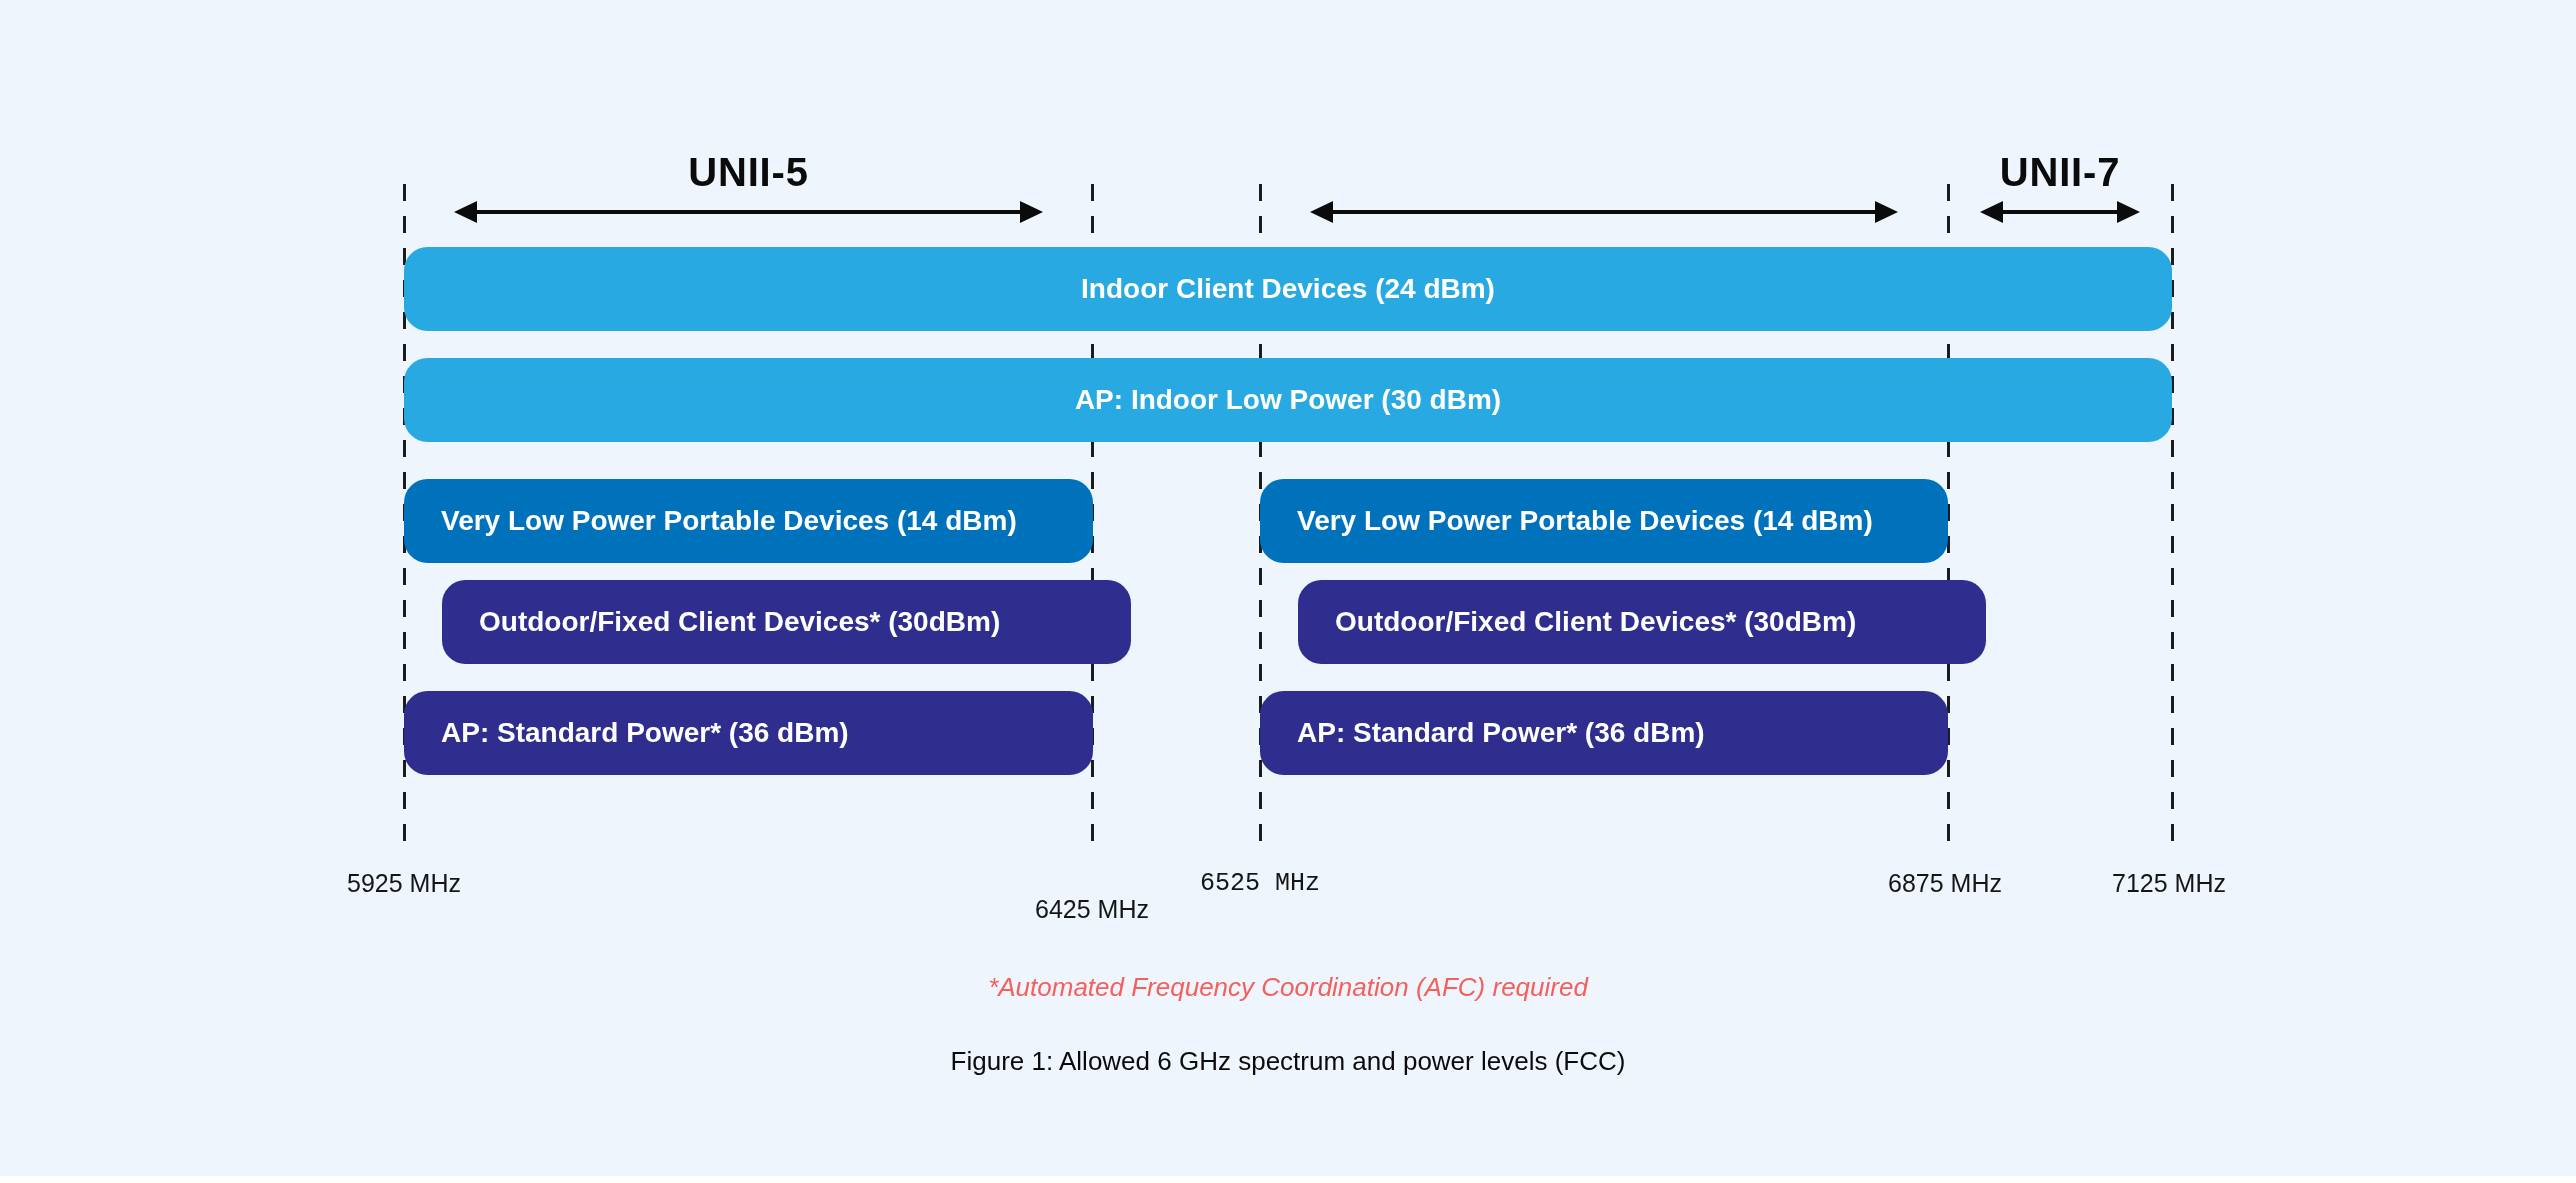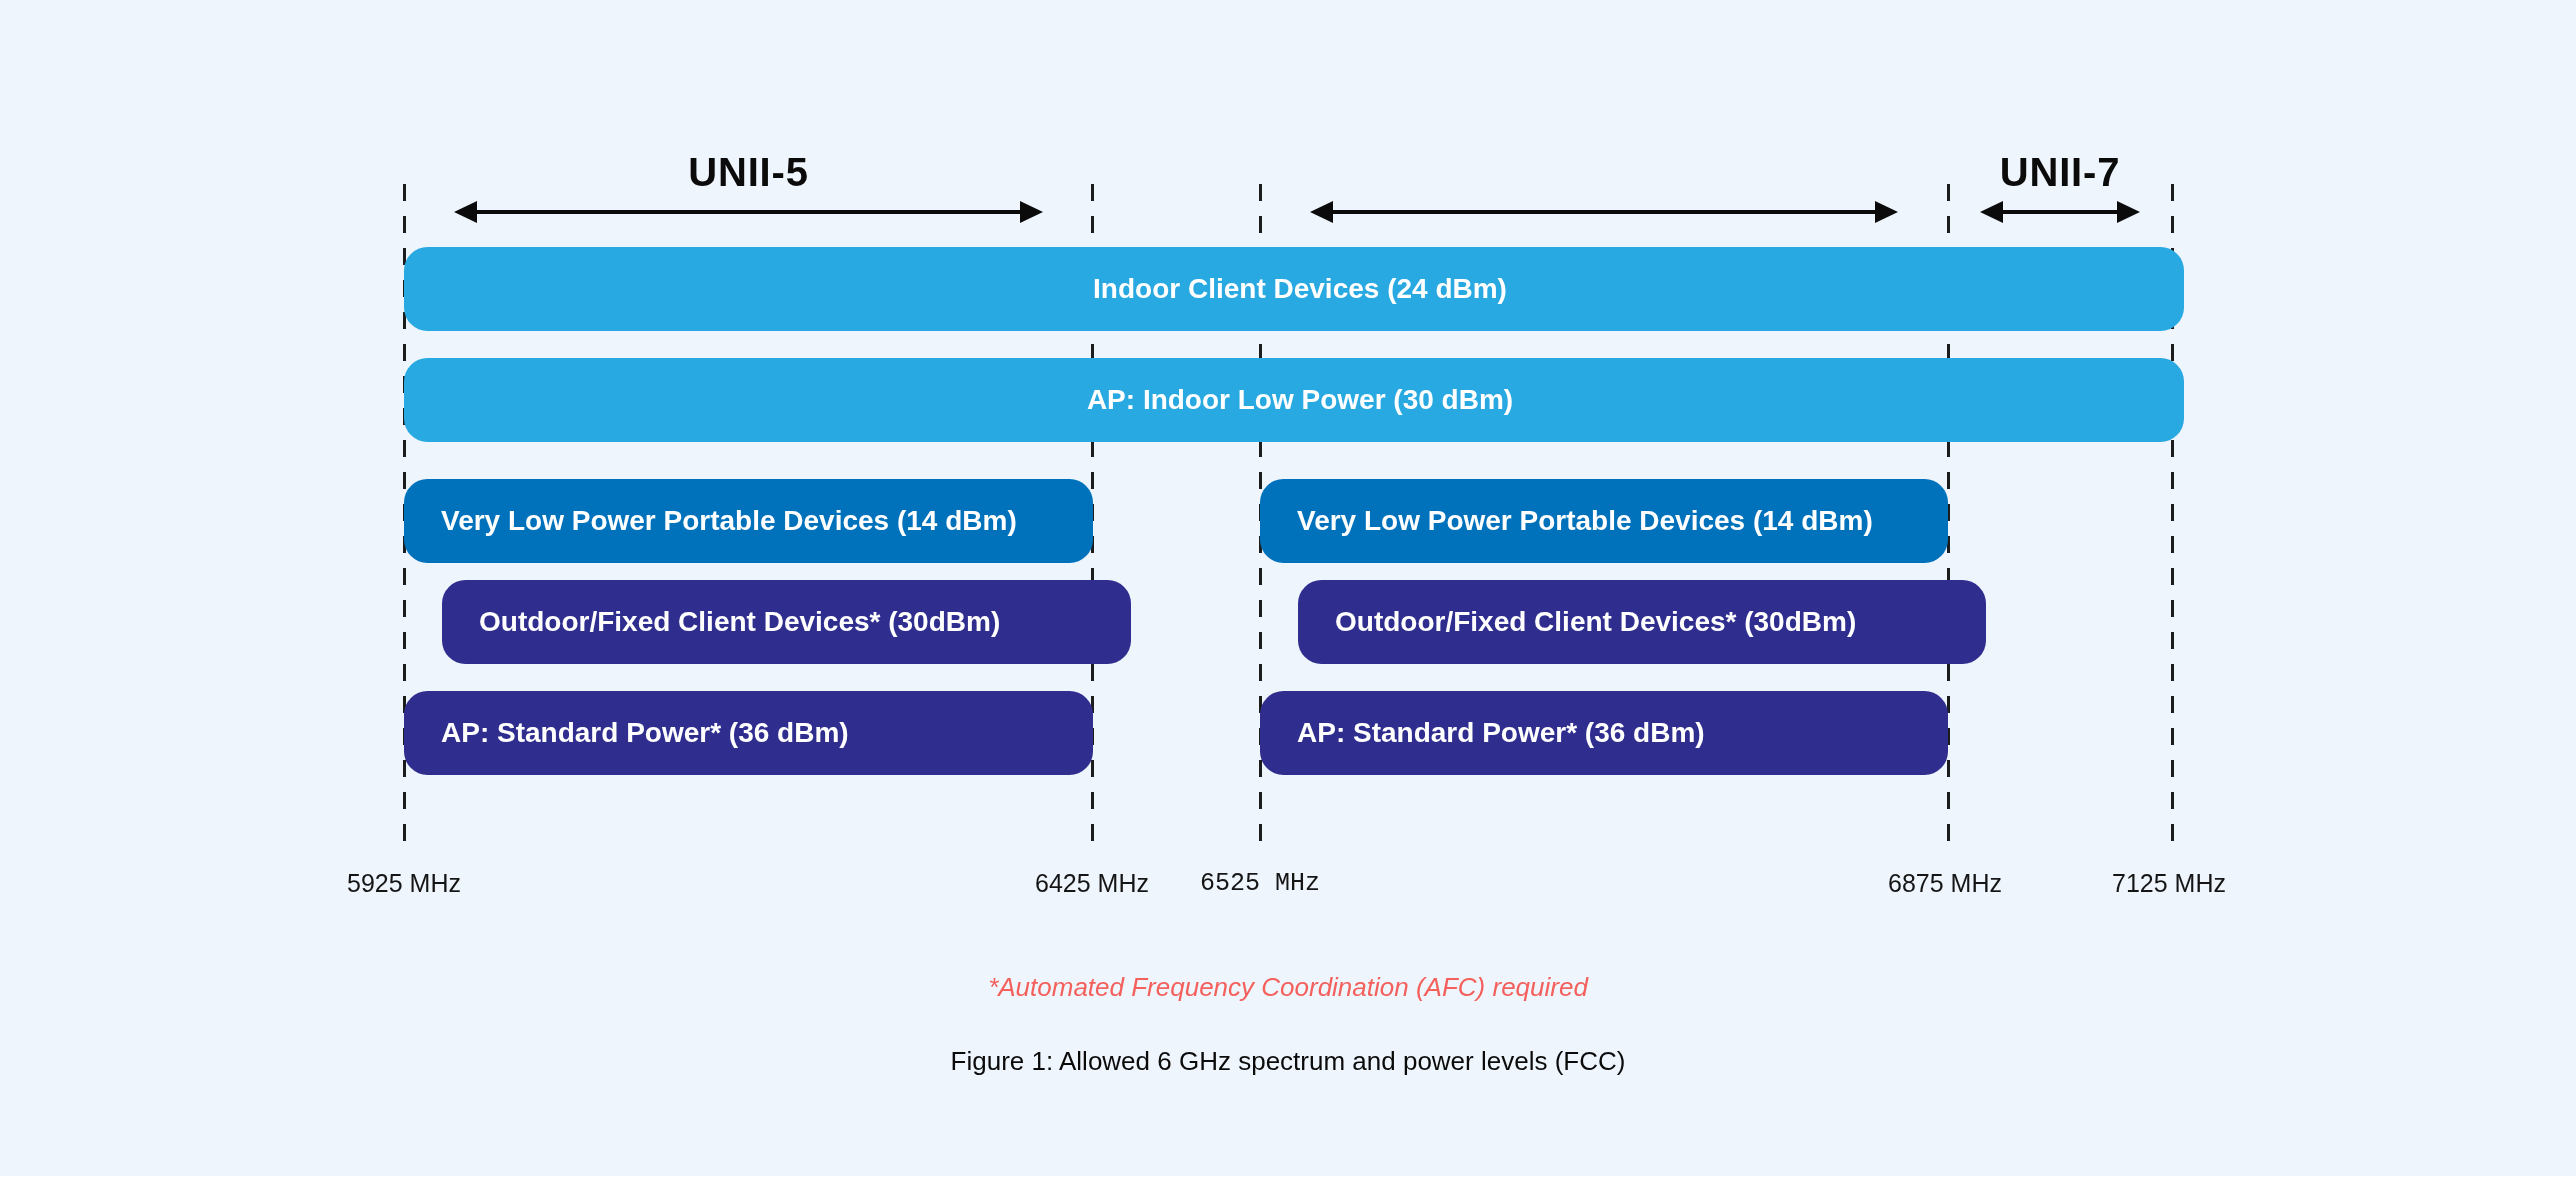--- a/index.html
+++ b/index.html
@@ -30,31 +30,31 @@
   .al{position:absolute;left:18.5px;right:18.5px;top:50%;height:4.2px;margin-top:-2.1px;background:#0b0b0b;}
   .ah{position:absolute;top:50%;width:0;height:0;margin-top:-11px;
     border-top:11px solid transparent;border-bottom:11px solid transparent;}
   .ah-l{left:0;border-right:23.5px solid #0b0b0b;}
   .ah-r{right:0;border-left:23.5px solid #0b0b0b;}
 
   
   .bar{position:absolute;height:84px;border-radius:23.5px;color:var(--bar-text);
     font-size:28px;font-weight:700;line-height:84px;white-space:nowrap;}
   .r0{top:247px;} .r1{top:358px;} .r2{top:469px;} .r3{top:580px;margin-left:38px;} .r4{top:691px;}
-  .full{left:404px;width:1768px;text-align:center;padding-left:12px;}
+  .full{left:404px;width:1768px;text-align:center;}
   .seg-l{left:404px;width:689px;padding-left:37px;box-sizing:border-box;}
   .seg-r{left:1260px;width:688px;padding-left:37px;box-sizing:border-box;}
   .c-light{background:var(--light-blue);}
   .c-medium{background:var(--medium-blue);margin-top:10px;}
   .c-navy{background:var(--navy);}
 
   
   .freq{position:absolute;top:869px;transform:translateX(-50%);
     font-size:25px;font-weight:500;color:var(--ink);white-space:nowrap;}
-  .f0{left:404px;} .f1{left:1092px;} .f2{left:1260px;font-family:Liberation Mono, monospace;} .f3{left:1945px;} .f4{left:2169px;}
+  .f0{left:404px;} .f1{left:1092px;margin-top:26px;} .f2{left:1260px;font-family:Liberation Mono, monospace;} .f3{left:1945px;} .f4{left:2169px;}
 
   
   .footnote{position:absolute;top:972px;left:50%;transform:translateX(-50%);
     font-size:26px;font-style:italic;font-weight:400;color:var(--note-red);white-space:nowrap;}
   .caption{position:absolute;top:1046px;left:50%;transform:translateX(-50%);
     font-size:26px;font-weight:500;color:#0b0b0b;white-space:nowrap;}
 </style>
 </head>
 <body>
 

